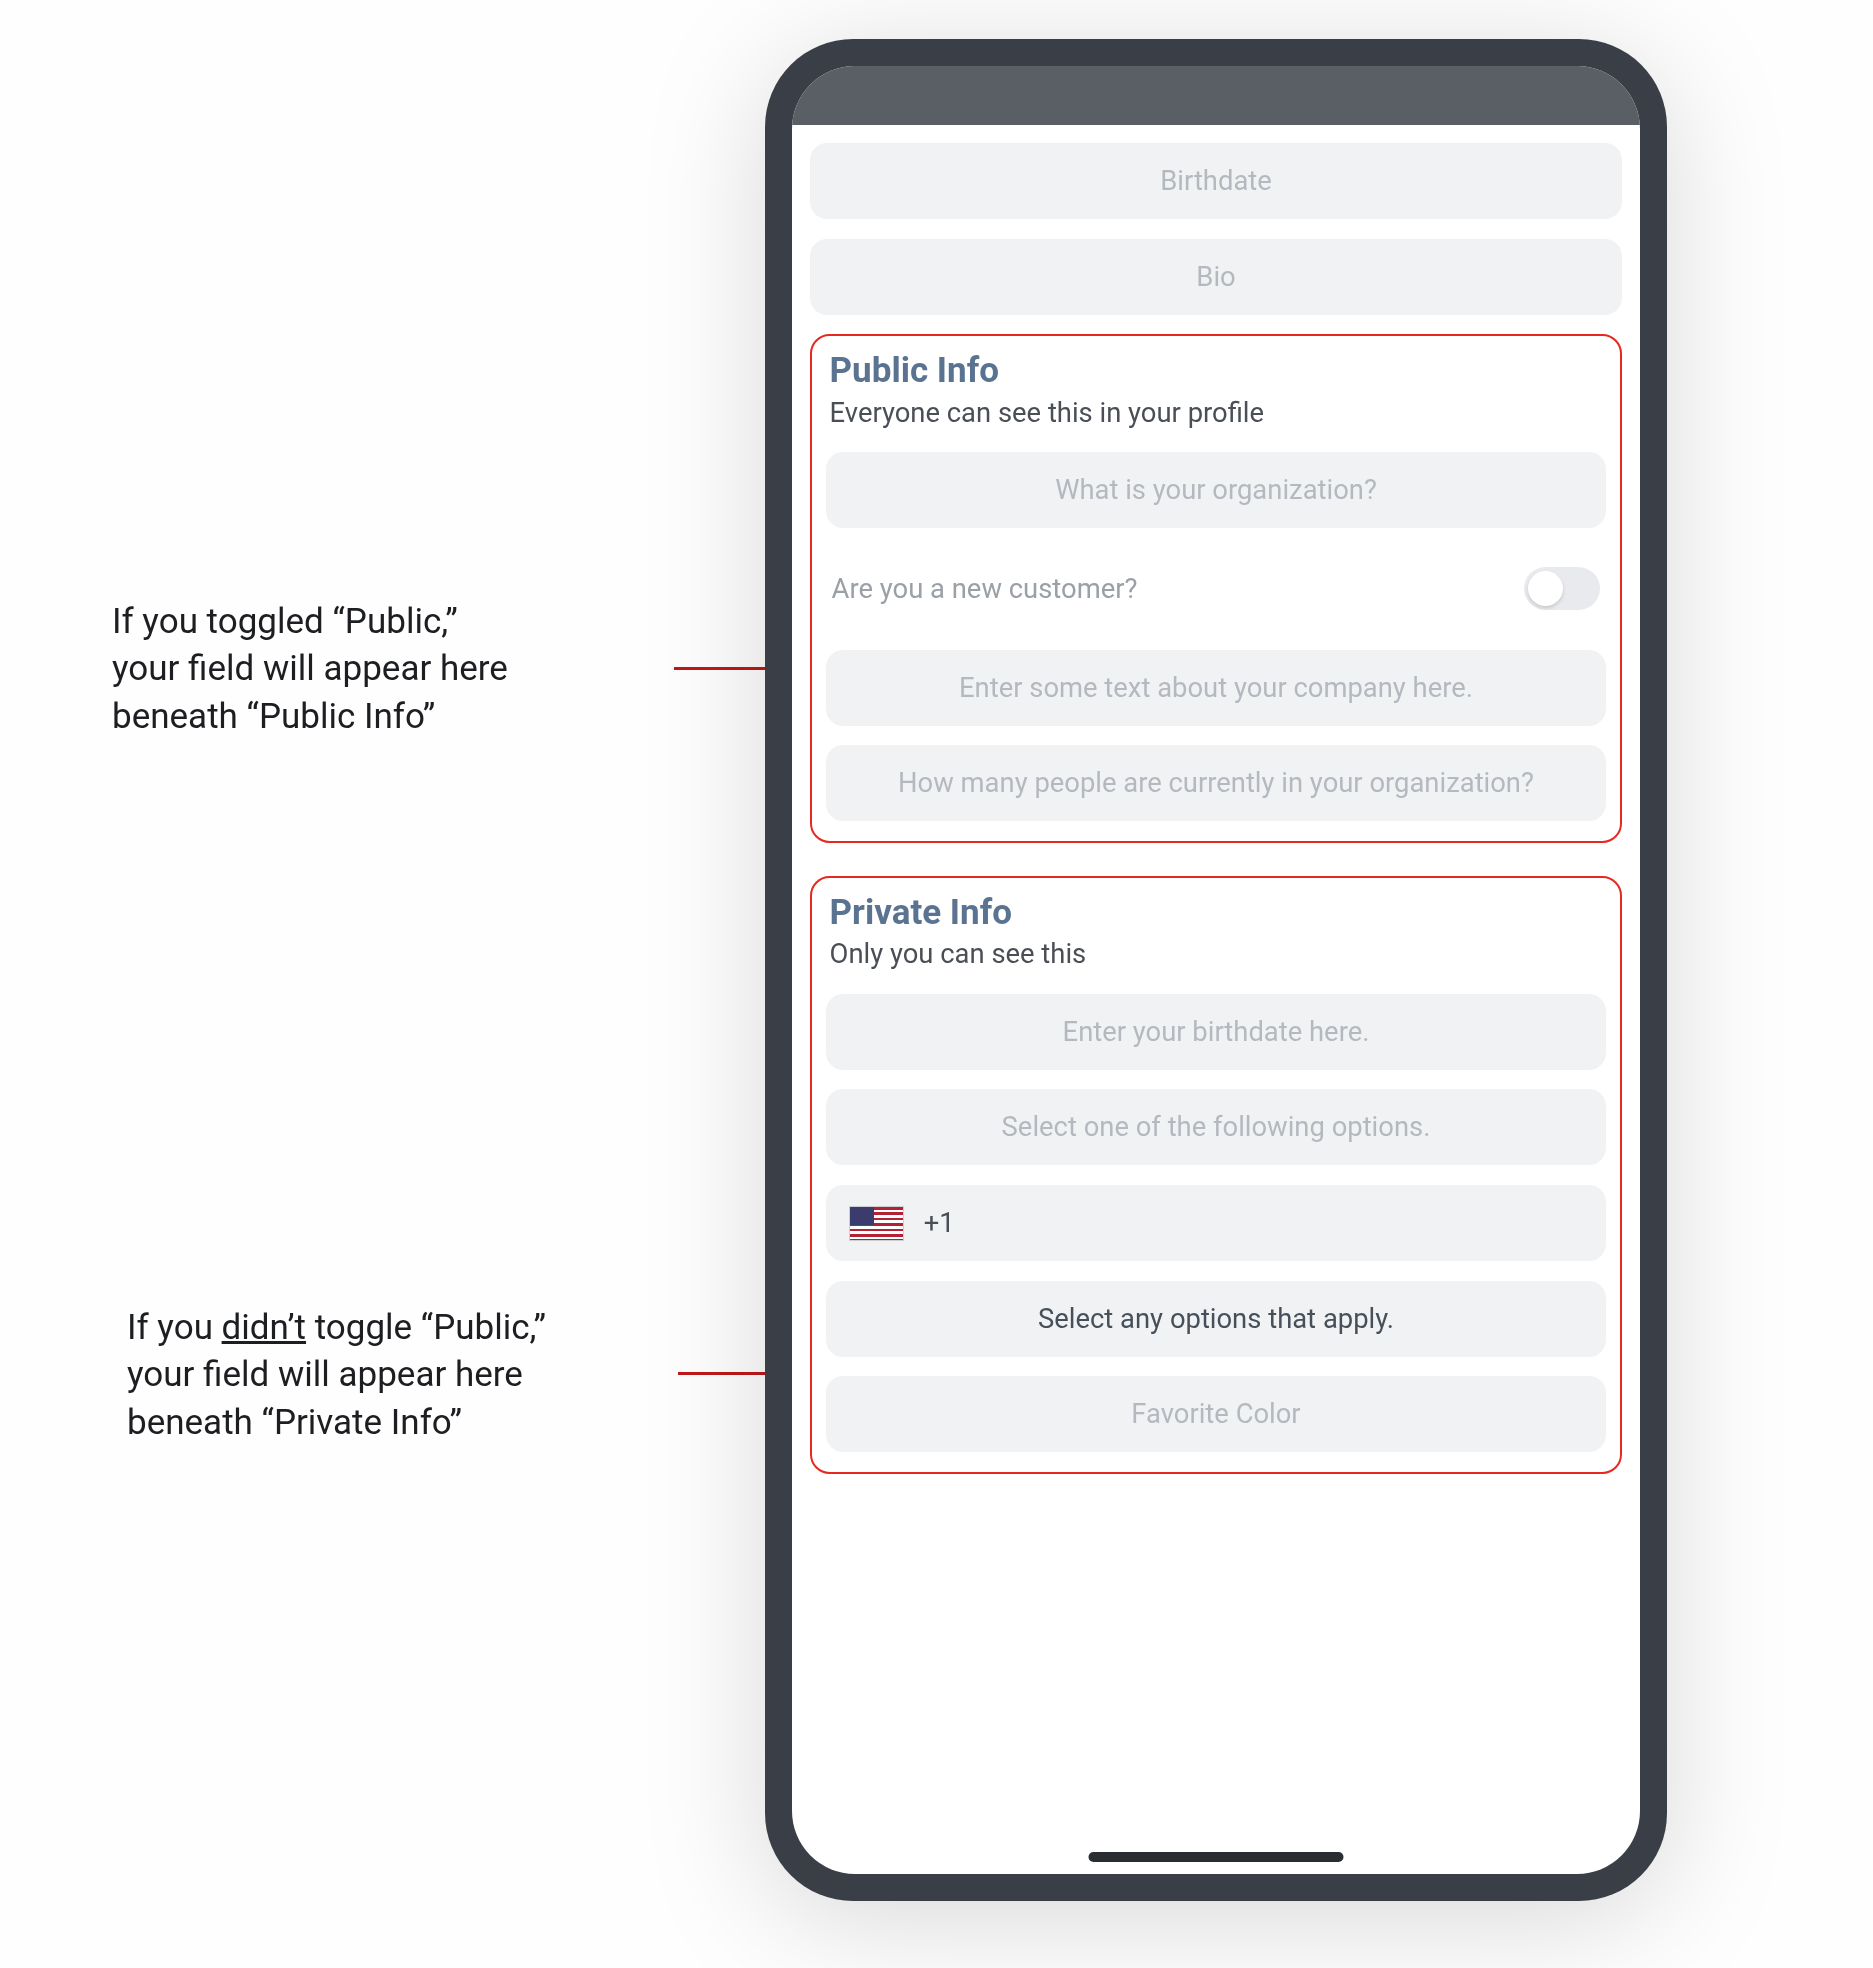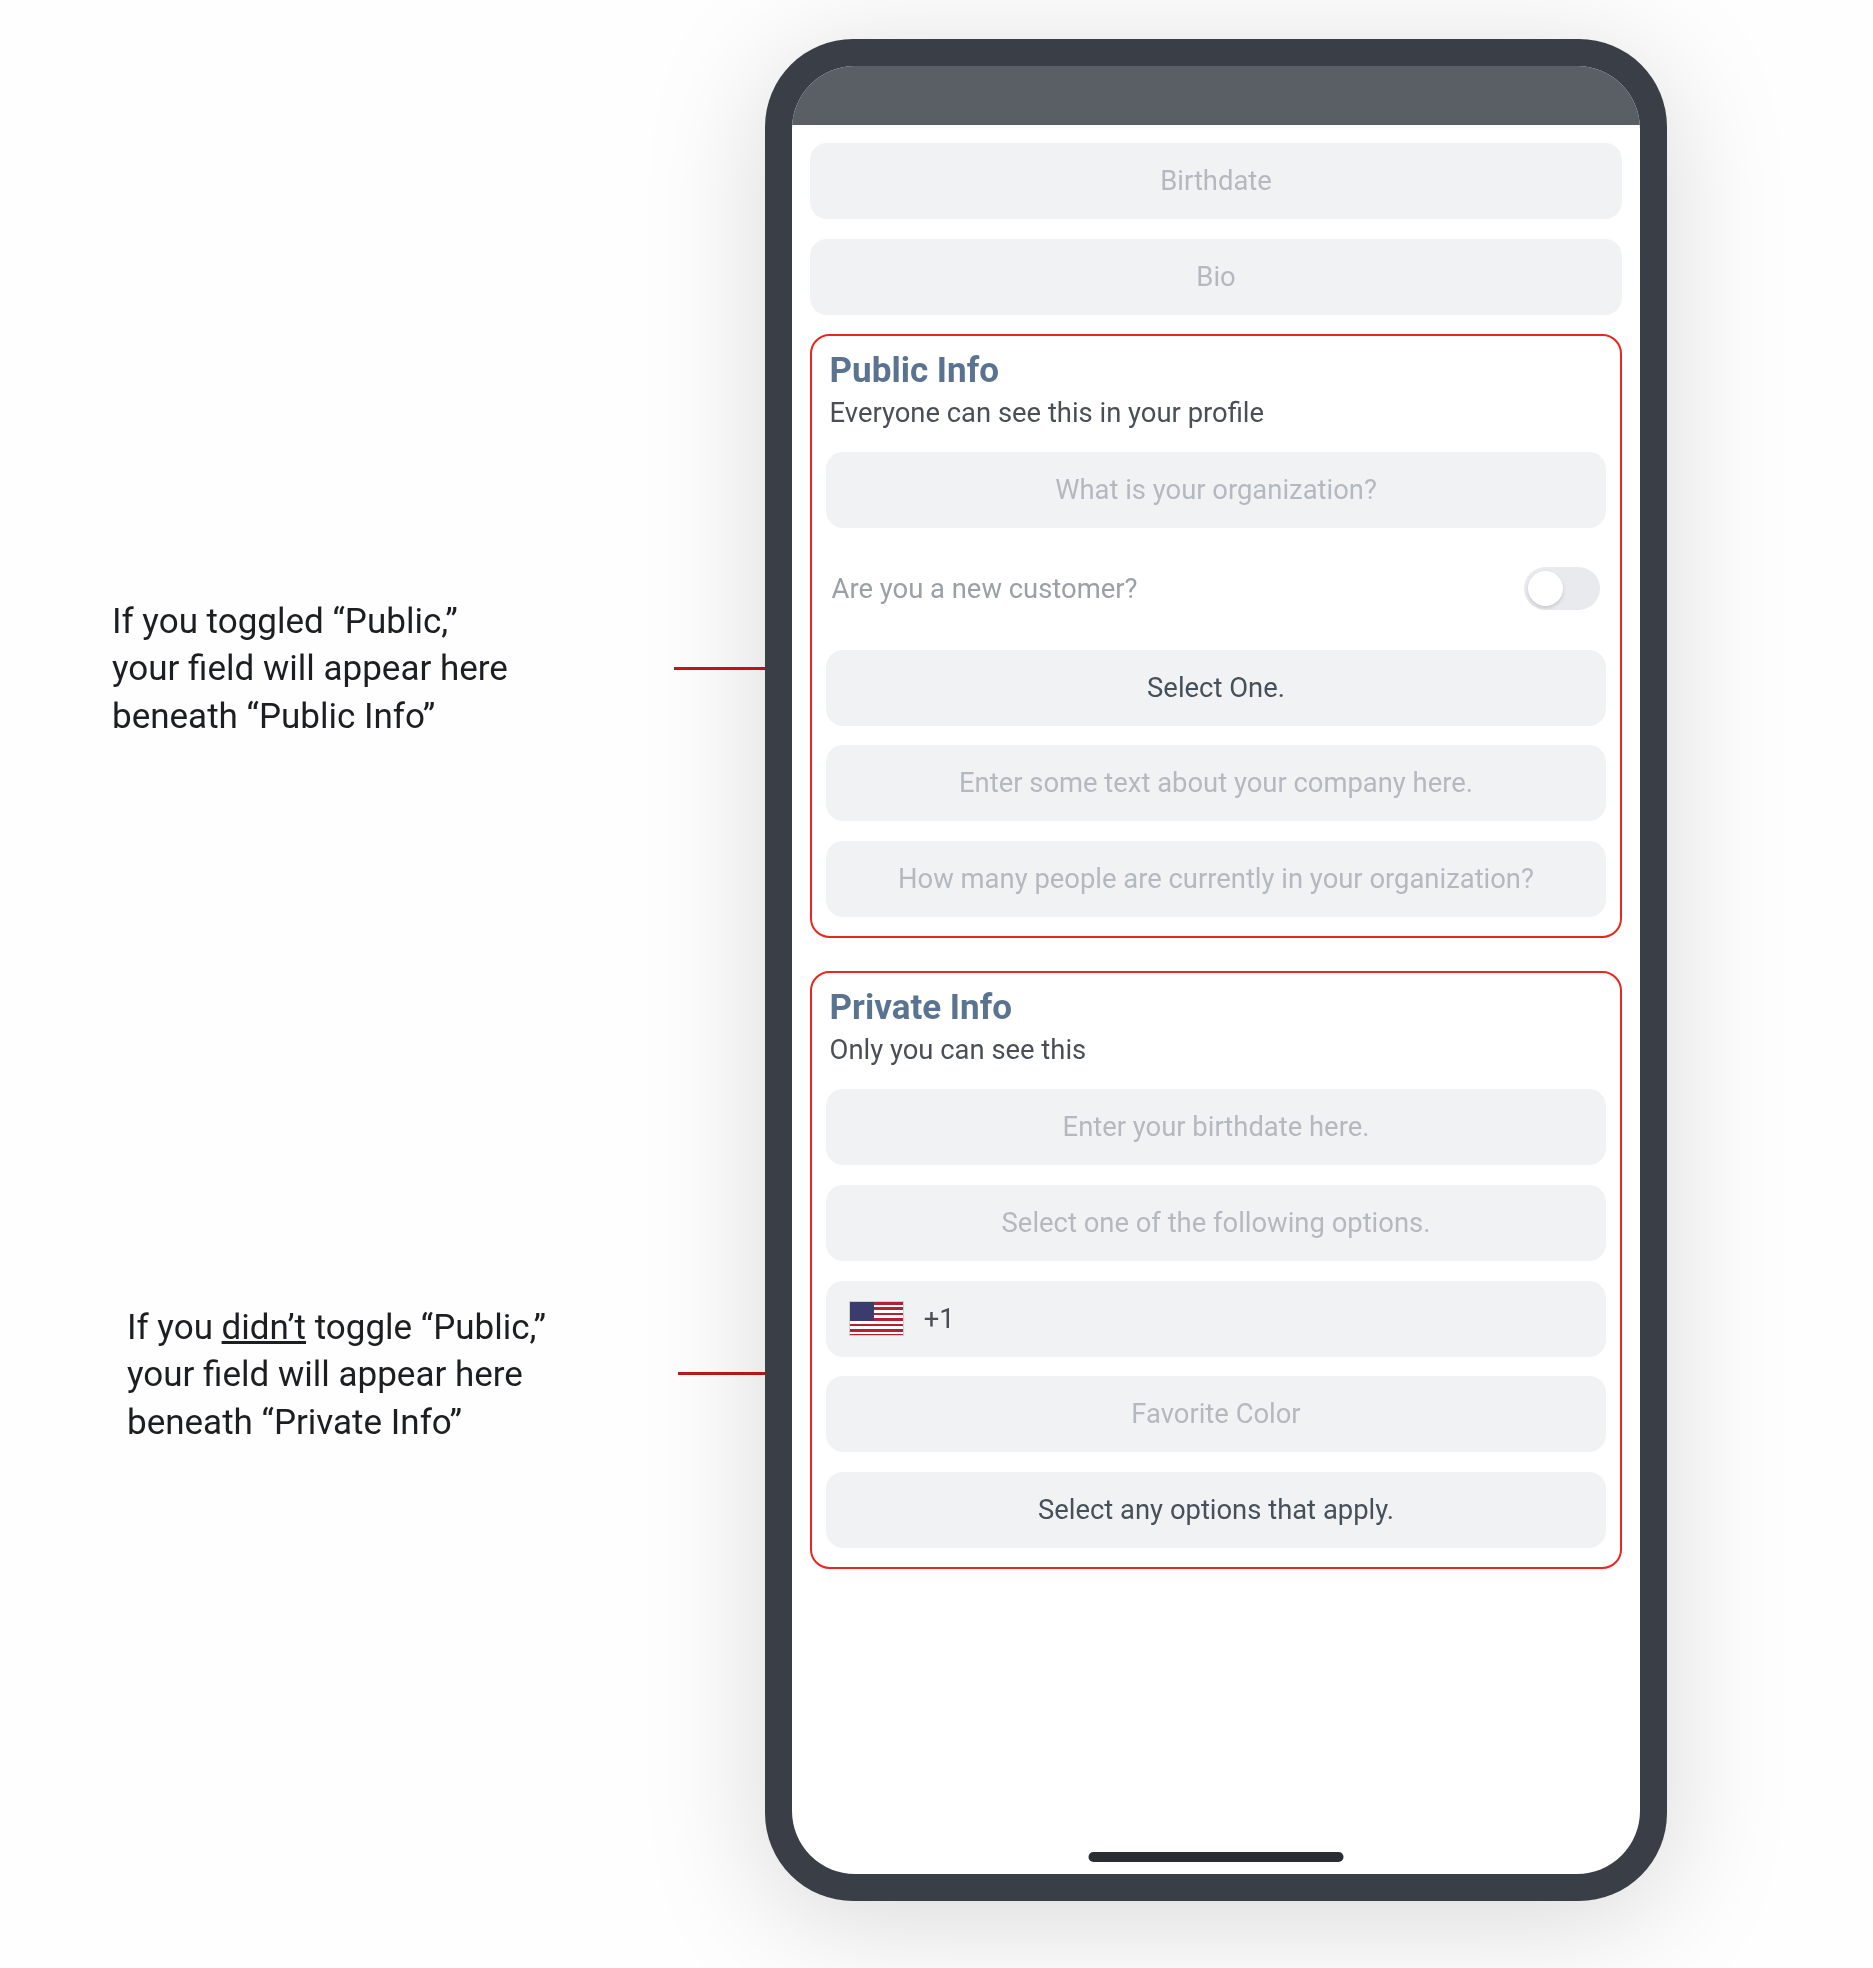--- a/index.html
+++ b/index.html
@@ -263,23 +263,20 @@
             <span>What is your organization?</span>
           </div>
 
           <div class="toggle-row">
             <span class="toggle-label">Are you a new customer?</span>
             <div class="toggle-switch">
               <div class="toggle-knob"></div>
             </div>
           </div>
 
-          <div class="field-pill dark-text">
-            <span>Select One.</span>
-          </div>
 
           <div class="field-pill">
             <span>Enter some text about your company here.</span>
           </div>
 
           <div class="field-pill">
             <span>How many people are currently in your organization?</span>
           </div>
         </div>
 
@@ -294,26 +291,26 @@
           <div class="field-pill">
             <span>Select one of the following options.</span>
           </div>
 
 
           <div class="field-pill country">
             <div class="flag-us"></div>
             <span class="country-code">+1</span>
           </div>
 
-          <div class="field-pill">
-            <span>Favorite Color</span>
-          </div>
-
           <div class="field-pill dark-text">
             <span>Select any options that apply.</span>
+          </div>
+
+          <div class="field-pill">
+            <span>Favorite Color</span>
           </div>
         </div>
 
       </div>
       <div class="home-indicator"></div>
     </div>
   </div>
 </div>
 
 

